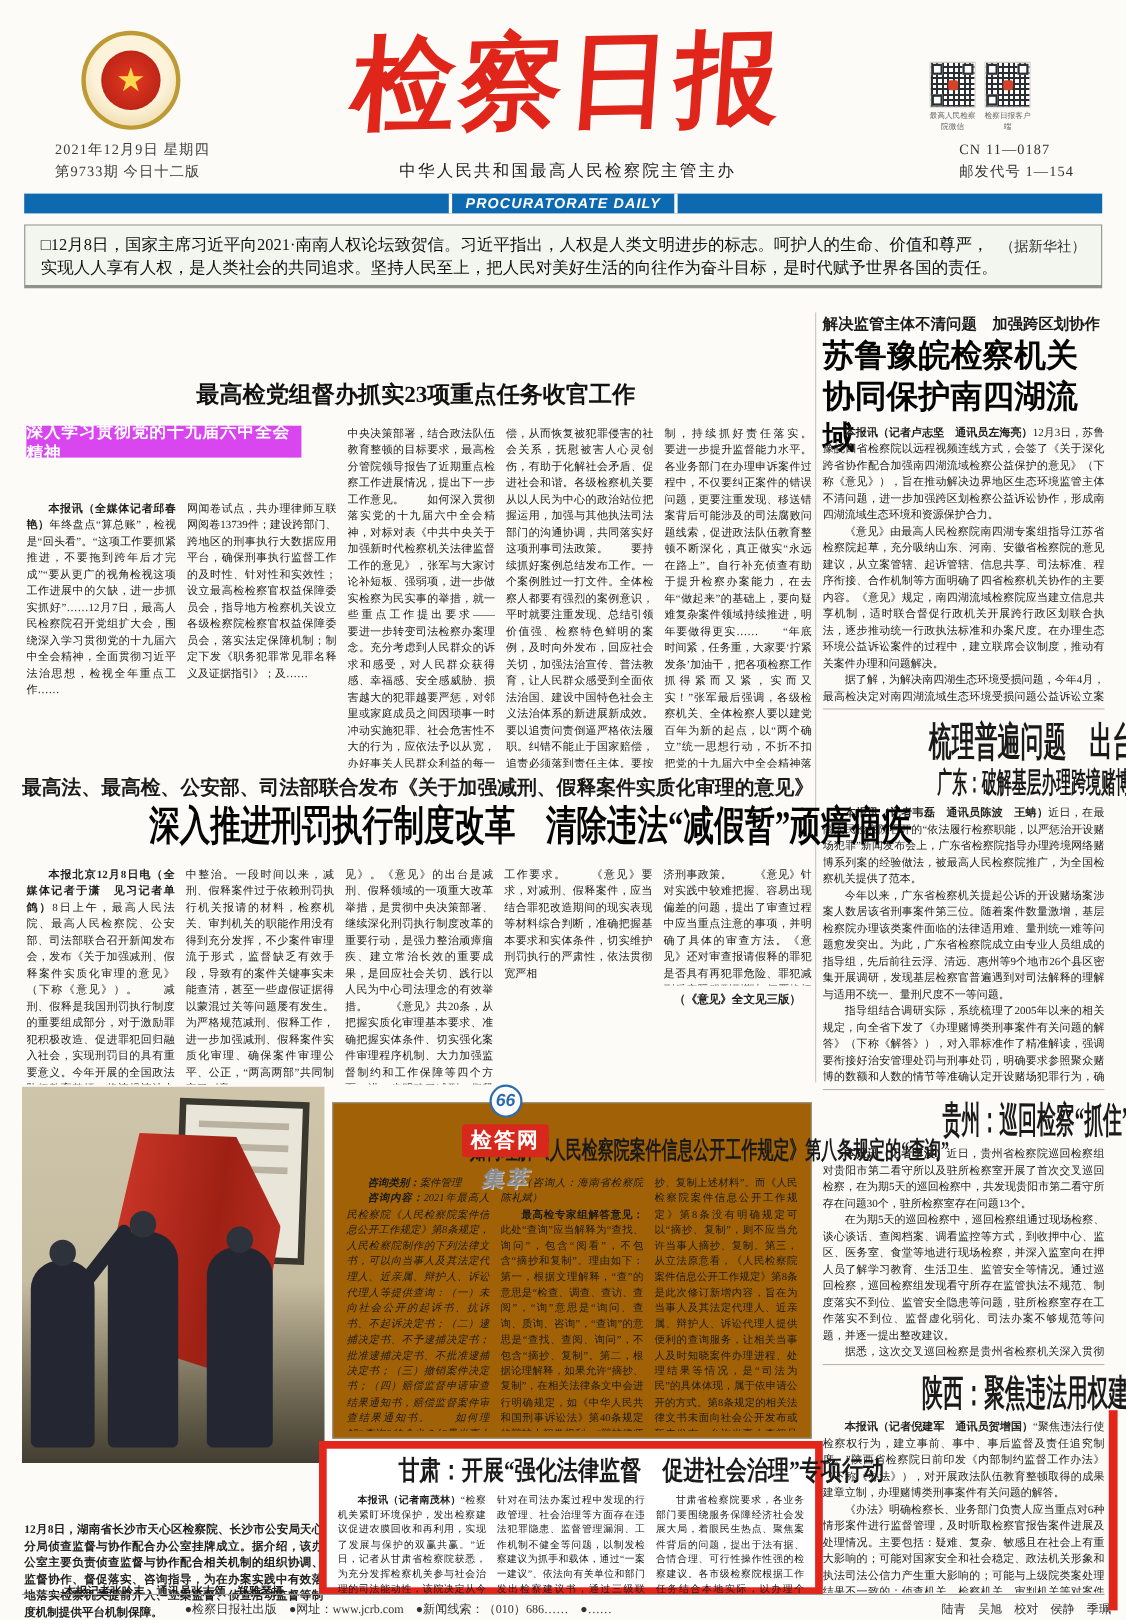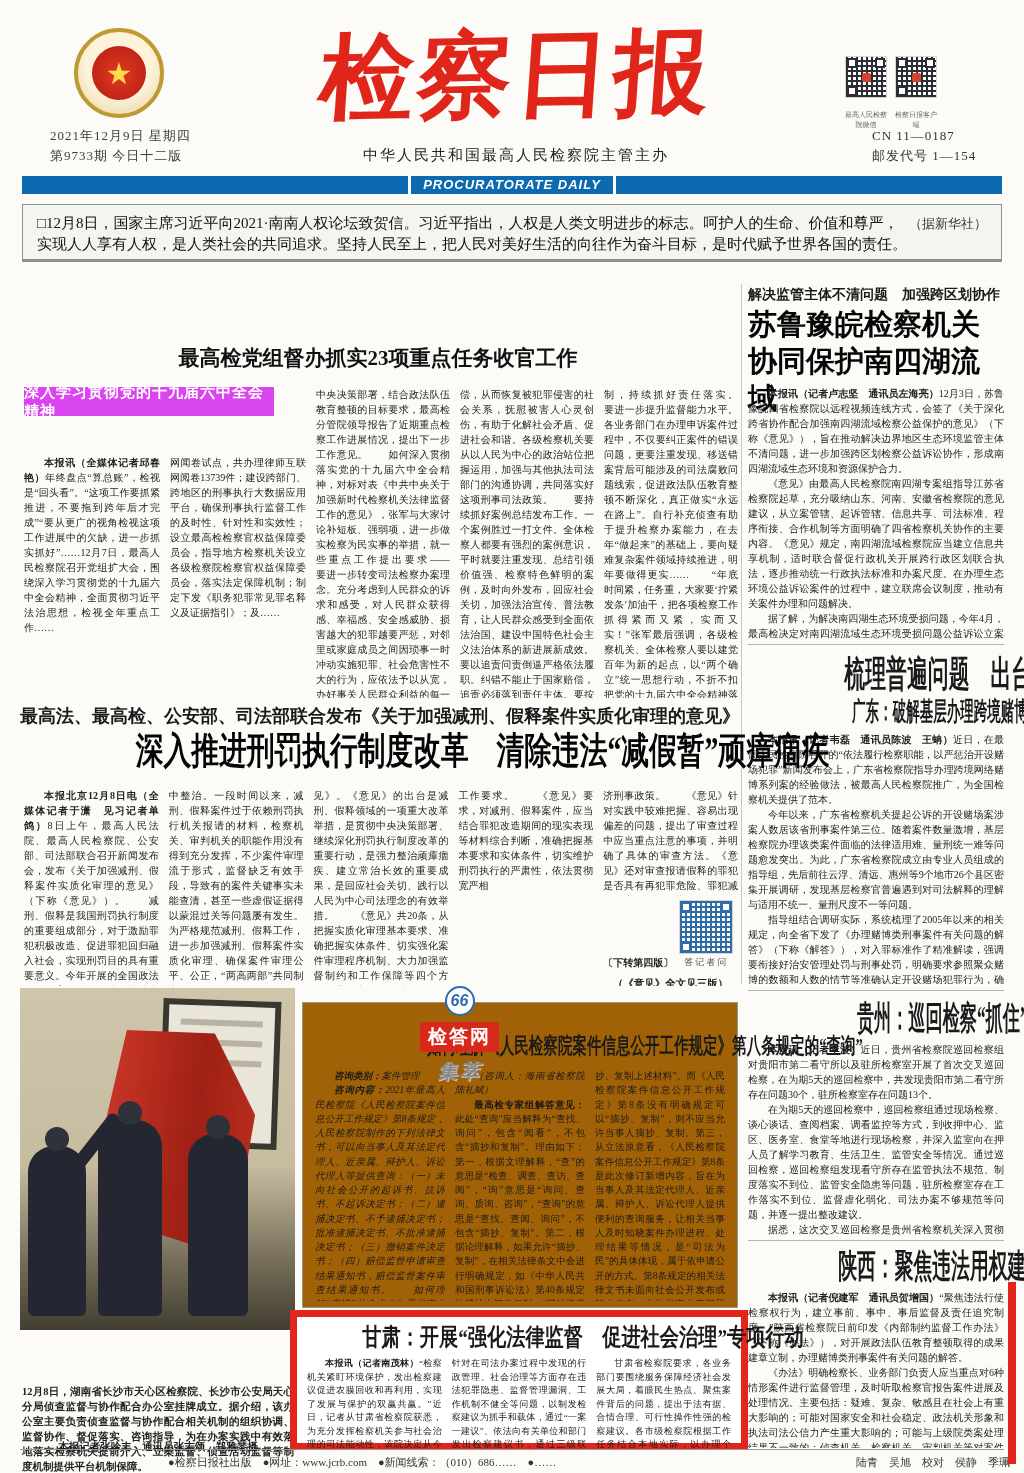--- a/index.html
+++ b/index.html
@@ -27,21 +27,21 @@
   .dateline{font-size:13px;color:#3c3c3c;letter-spacing:1px;line-height:20px;}
   #organizer{left:292px;top:146px;width:448px;text-align:center;font-size:15px;letter-spacing:2px;color:#222;}
   .qr{position:relative;width:42px;height:42px;background-color:#fff;border:1px solid #d8d5cc;
     --qc:#2b2f33;
     background-image:repeating-linear-gradient(0deg,var(--qc) 0 2px,transparent 2px 5px),
                      repeating-linear-gradient(90deg,var(--qc) 0 2px,transparent 2px 5px);}
   .qr.blue{--qc:#2e6da8;}
   .qr .fm{position:absolute;width:10px;height:10px;border:2px solid var(--qc);background:#fff;}
   .qr .tl{left:1px;top:1px;} .qr .tr{right:1px;top:1px;} .qr .bl{left:1px;bottom:1px;}
   .qr .dot{position:absolute;left:50%;top:50%;width:9px;height:9px;margin:-4px 0 0 -4px;background:#d5442a;border-radius:2px;}
-  .qrlabel{font-size:7px;color:#666;text-align:center;margin-top:12px;width:42px;}
+  .qrlabel{font-size:7px;color:#666;text-align:center;margin-top:2px;width:42px;}
   #cninfo{left:872px;top:126px;width:160px;font-size:13px;color:#333;line-height:20px;text-align:left;letter-spacing:1px;}
   #banner{left:22px;top:176px;width:980px;height:18px;background:#0e6ab0;display:flex;align-items:center;justify-content:center;}
   #banner span{color:#fff;font-style:italic;font-weight:bold;font-size:13px;letter-spacing:1px;
     padding:0 12px;border-left:3px solid #fff;border-right:3px solid #fff;line-height:18px;}
   
   #quote{left:22px;top:204px;width:980px;height:58px;background:#f3f6ef;border:1px solid #8d938a;
     border-bottom-width:3px;padding:8px 14px;font-size:15px;line-height:21px;color:#111;}
   #quote .attr{float:right;font-size:13px;color:#333;}
   
   #lead-hl{left:20px;top:274px;width:716px;text-align:center;}
@@ -257,31 +257,20 @@
     <div class="c">
         <p class="noind">见》。《意见》的出台是减刑、假释领域的一项重大改革举措，是贯彻中央决策部署、继续深化刑罚执行制度改革的重要行动，是强力整治顽瘴痼疾、建立常治长效的重要成果，是回应社会关切、践行以人民为中心司法理念的有效举措。　　《意见》共20条，从把握实质化审理基本要求、准确把握实体条件、切实强化案件审理程序机制、大力加强监督制约和工作保障等四个方面，进一步明确了减刑、假释案件实质化</p>
       </div>
     <div class="c">
         <p class="noind">工作要求。　　《意见》要求，对减刑、假释案件，应当结合罪犯改造期间的现实表现等材料综合判断，准确把握基本要求和实体条件，切实维护刑罚执行的严肃性，依法贯彻宽严相</p>
       </div>
     <div class="c">
       <div style="height:108px;overflow:hidden;">
           <p class="noind">济刑事政策。　　《意见》针对实践中较难把握、容易出现偏差的问题，提出了审查过程中应当重点注意的事项，并明确了具体的审查方法。《意见》还对审查报请假释的罪犯是否具有再犯罪危险、罪犯减刑后实际服刑刑期如何严格把握等问题作出了规定。</p>
         </div>
-      <div class="c5tail">
-        <span class="turnnote">〔下转第四版〕</span>
-        <div>
-          <div class="qr blue" style="width:54px;height:54px;">
-              <i class="fm tl"></i>
-              <i class="fm tr"></i>
-              <i class="fm bl"></i>
-            </div>
-          <div class="qrcap">答记者问</div>
-        </div>
-      </div>
       <div class="fullnote">（《意见》全文见三版）</div>
     </div>
   </div>
 
   <div id="photo" class="abs">
     <div class="plaque">
         <i></i>
         <i></i>
         <i></i>
       </div>

